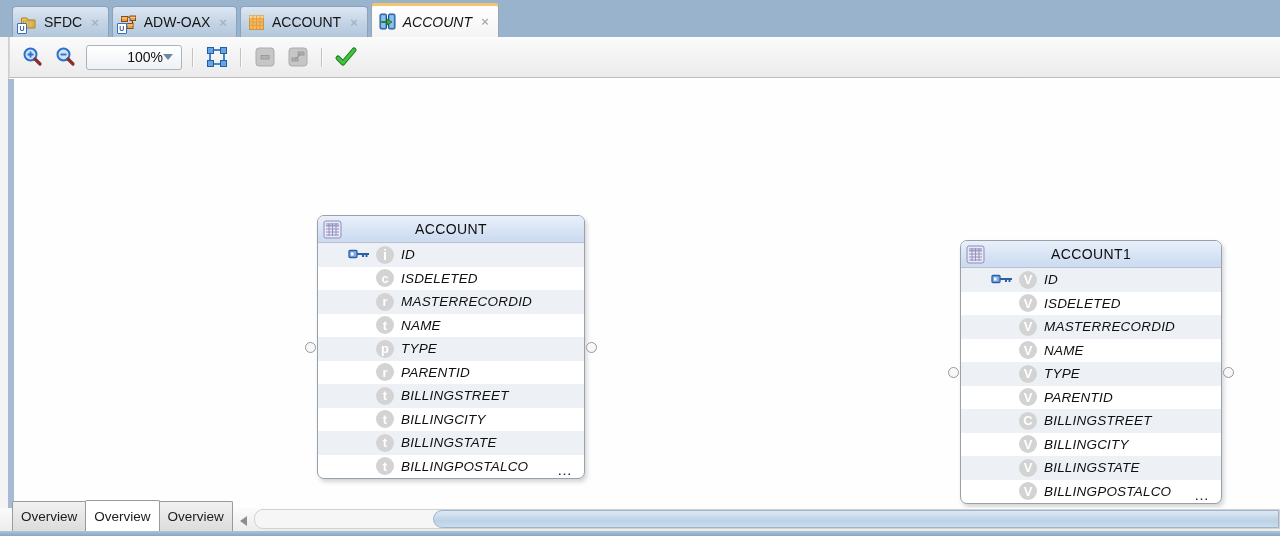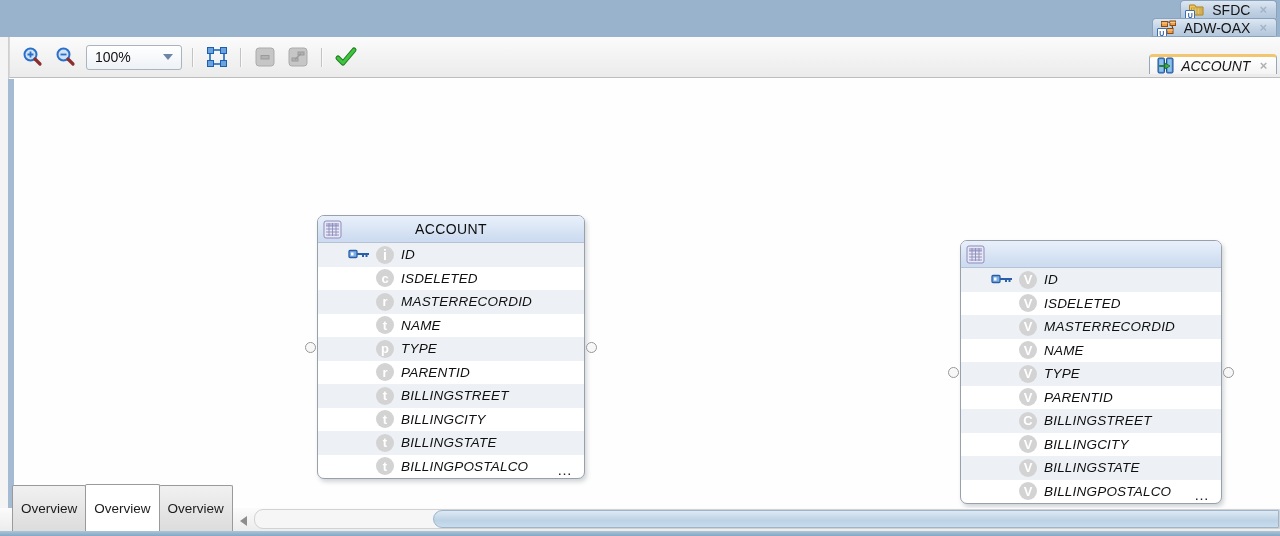--- a/index.html
+++ b/index.html
@@ -4,21 +4,21 @@
 <style>
   html,body{margin:0;padding:0;}
   body{
     width:1280px;height:536px;position:relative;overflow:hidden;
     font-family:"Liberation Sans",sans-serif;background:#ffffff;
     -webkit-font-smoothing:antialiased;
   }
   
   .tabbar{
     position:absolute;left:0;top:0;width:1280px;height:37px;
-    background:#9ab3cd;display:flex;align-items:flex-end;padding-left:12px;box-sizing:border-box;flex-direction:column;
+    background:#9ab3cd;display:flex;align-items:flex-end;padding-left:12px;box-sizing:border-box;
   }
   .tab{
     display:flex;align-items:center;gap:7px;height:30px;padding:0 9px 0 7px;
     background:linear-gradient(180deg,#dde7f2 0%,#c3d3e5 55%,#b3c7db 100%);
     border:1px solid #89a2be;border-bottom:none;border-radius:4px 4px 0 0;
     margin-right:3px;font-size:14px;color:#151515;cursor:default;position:relative;
   }
   .tab.active{
     background:linear-gradient(180deg,#ffffff 0%,#f4f4f4 100%);
     border-color:#93a7bd;border-top:3px solid #f2c56f;height:31px;
@@ -37,21 +37,21 @@
     position:absolute;left:9px;top:37px;width:1271px;height:41px;box-sizing:border-box;
     background:linear-gradient(180deg,#fbfbfb,#ebebeb);
     border-bottom:1px solid #bdbdbd;border-left:1px solid #d7d7d7;
     display:flex;align-items:center;gap:7px;padding:0 0 0 10px;
   }
   .tbtn{width:26px;height:26px;display:flex;align-items:center;justify-content:center;border-radius:3px;}
   .sep{width:1px;height:19px;background:#c3c3c3;border-right:1px solid #fafafa;margin:0 3px;}
   .combo{
     width:96px;height:25px;background:linear-gradient(180deg,#ffffff,#eef2f6);
     border:1px solid #a9b4bf;border-radius:3px;display:flex;align-items:center;
-    padding:0 8px;box-sizing:border-box;font-size:14px;color:#111;justify-content:space-between;
+    padding:0 8px;box-sizing:border-box;font-size:14px;color:#111;justify-content:flex-end;
   }
   .combo-arrow{width:0;height:0;border-left:5px solid transparent;border-right:5px solid transparent;border-top:6px solid #6d86a5;}
   
   .gutter{position:absolute;left:0;top:37px;width:9px;height:471px;background:#f4f4f4;border-right:1px solid #cfcfcf;box-sizing:border-box;}
   .splitter{position:absolute;left:8px;top:79px;width:6px;height:429px;background:#a4bbd3;}
   
   .canvas{position:absolute;left:14px;top:79px;width:1266px;height:429px;background:#fefefe;}
   
   .entity{
     position:absolute;background:#ffffff;border:1px solid #98a1ab;border-radius:7px;
@@ -79,21 +79,21 @@
     position:absolute;width:11px;height:11px;border-radius:50%;
     background:#f7f7f7;border:1px solid #979797;box-shadow:inset 0 1px 1px #fff;box-sizing:border-box;
   }
   
   .bottombar{
     position:absolute;left:0;top:508px;width:1280px;height:23px;
     background:linear-gradient(180deg,#fbfbfb,#ececec);
     display:flex;align-items:flex-end;padding-left:12px;box-sizing:border-box;
   }
   .btab{
-    height:21px;display:flex;align-items:center;padding:12px 8px;font-size:13.5px;color:#1c1c1c;
+    height:21px;display:flex;align-items:center;padding:4px 8px;font-size:13.5px;color:#1c1c1c;
     background:linear-gradient(180deg,#f1f1f1,#dcdcdc);border:1px solid #9a9a9a;border-bottom:none;
     border-radius:2px 2px 0 0;margin-right:-1px;
   }
   .btab.active{background:#ffffff;height:22px;z-index:2;}
   .scroll-left{width:16px;height:20px;display:flex;align-items:center;justify-content:center;margin-left:4px;}
   .scroll-left i{width:0;height:0;border-top:5px solid transparent;border-bottom:5px solid transparent;border-right:7px solid #8d8d8d;}
   .hscroll{
     flex:1;height:18px;margin:0 0 1px 2px;background:#f6f6f6;border:1px solid #d2d2d2;
     border-radius:9px 0 0 9px;position:relative;overflow:hidden;align-self:center;
   }
@@ -295,20 +295,21 @@
   </div>
 </div>
 
 <div class="entity" style="left:960px;top:240px;width:262px;">
   <div class="ent-header">
     <svg width="19" height="19" viewBox="0 0 19 19">
       <rect x="1" y="1" width="17" height="17" rx="2" fill="#e8e8f6" stroke="#8d8dbb"></rect>
       <rect x="3" y="3" width="13" height="3" fill="#b9b9dd"></rect>
       <path d="M3 6 H16 M3 9 H16 M3 12 H16 M3 15 H16 M6 3 V16 M9.5 3 V16 M13 3 V16" stroke="#8d8dbb" stroke-width="0.9" fill="none"></path>
     </svg>
+    <div class="ent-title">ACCOUNT1</div>
   </div>
   <div class="ent-rows">
     <div class="attr-row">
       <span class="key-slot">
         <svg width="24" height="11" viewBox="0 0 24 11">
           <rect x="1" y="1.5" width="8" height="7" rx="1" fill="#7fb0e4" stroke="#2a5fa8" stroke-width="1.3"></rect>
           <rect x="3" y="3.5" width="2.5" height="3" fill="#ffffff"></rect>
           <path d="M9 5 H21 M15 5 V8 M18.5 5 V8" stroke="#2a5fa8" stroke-width="2"></path>
         </svg>
       </span>

